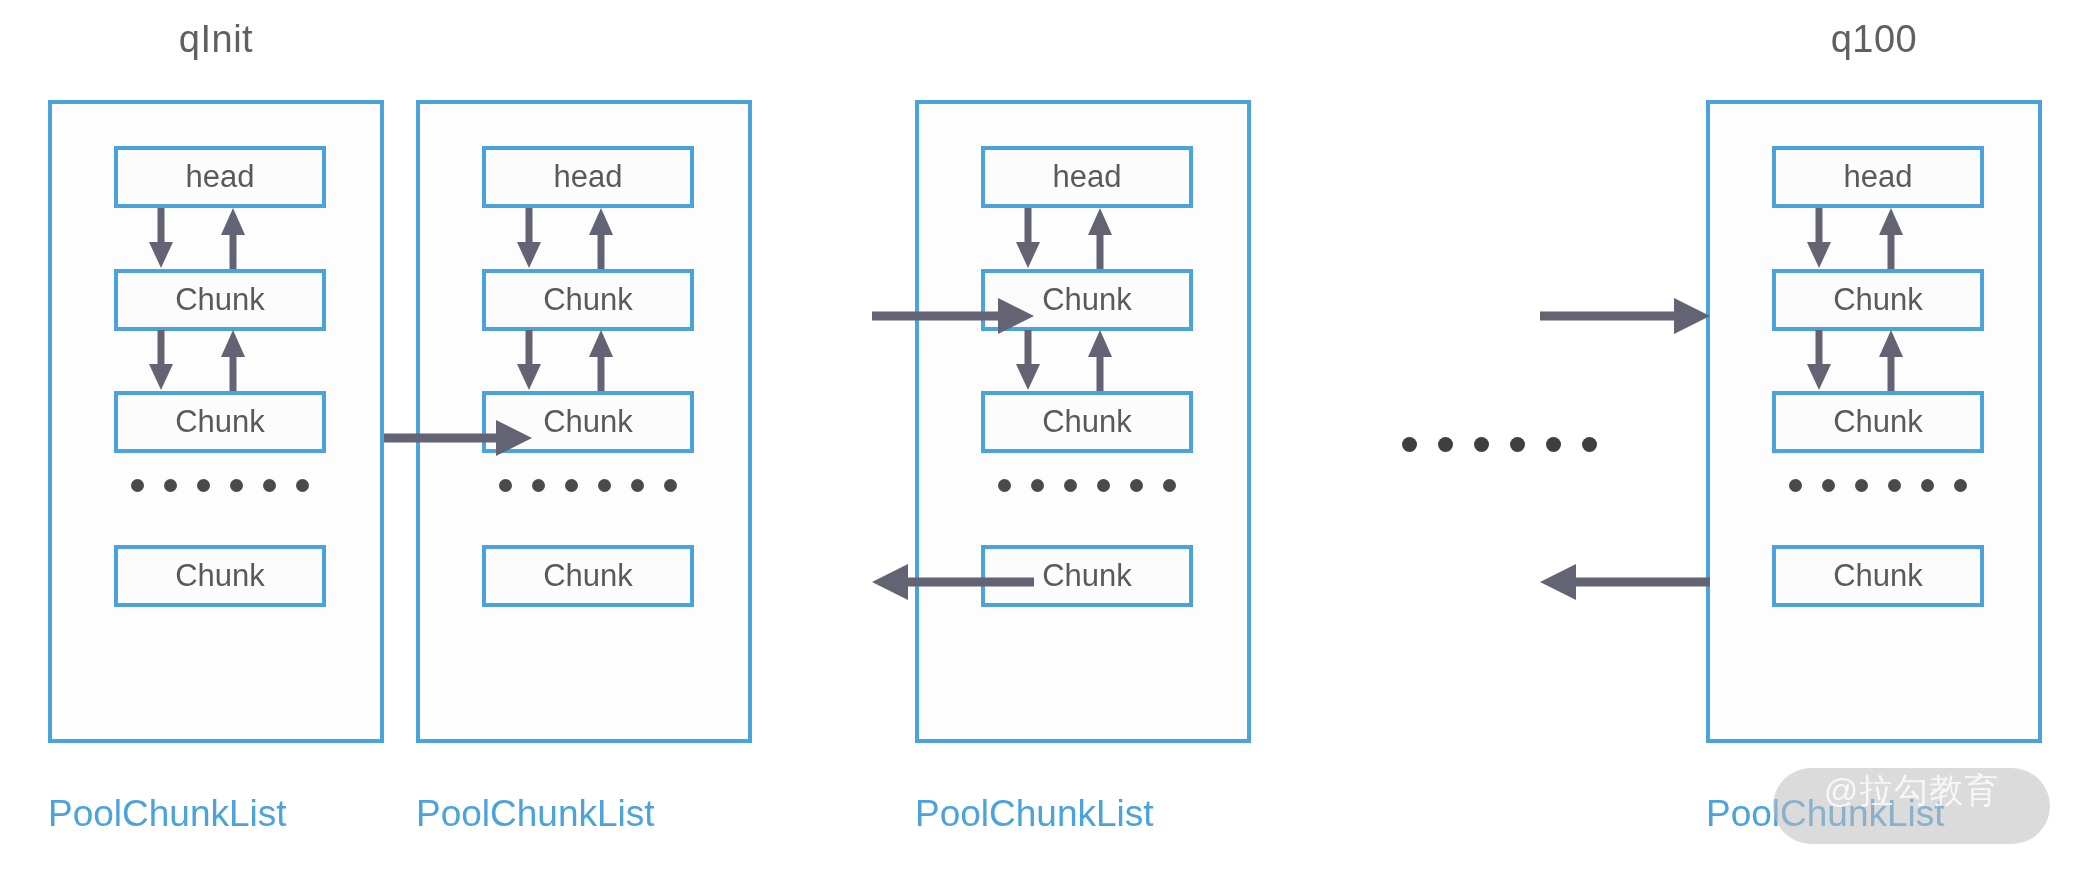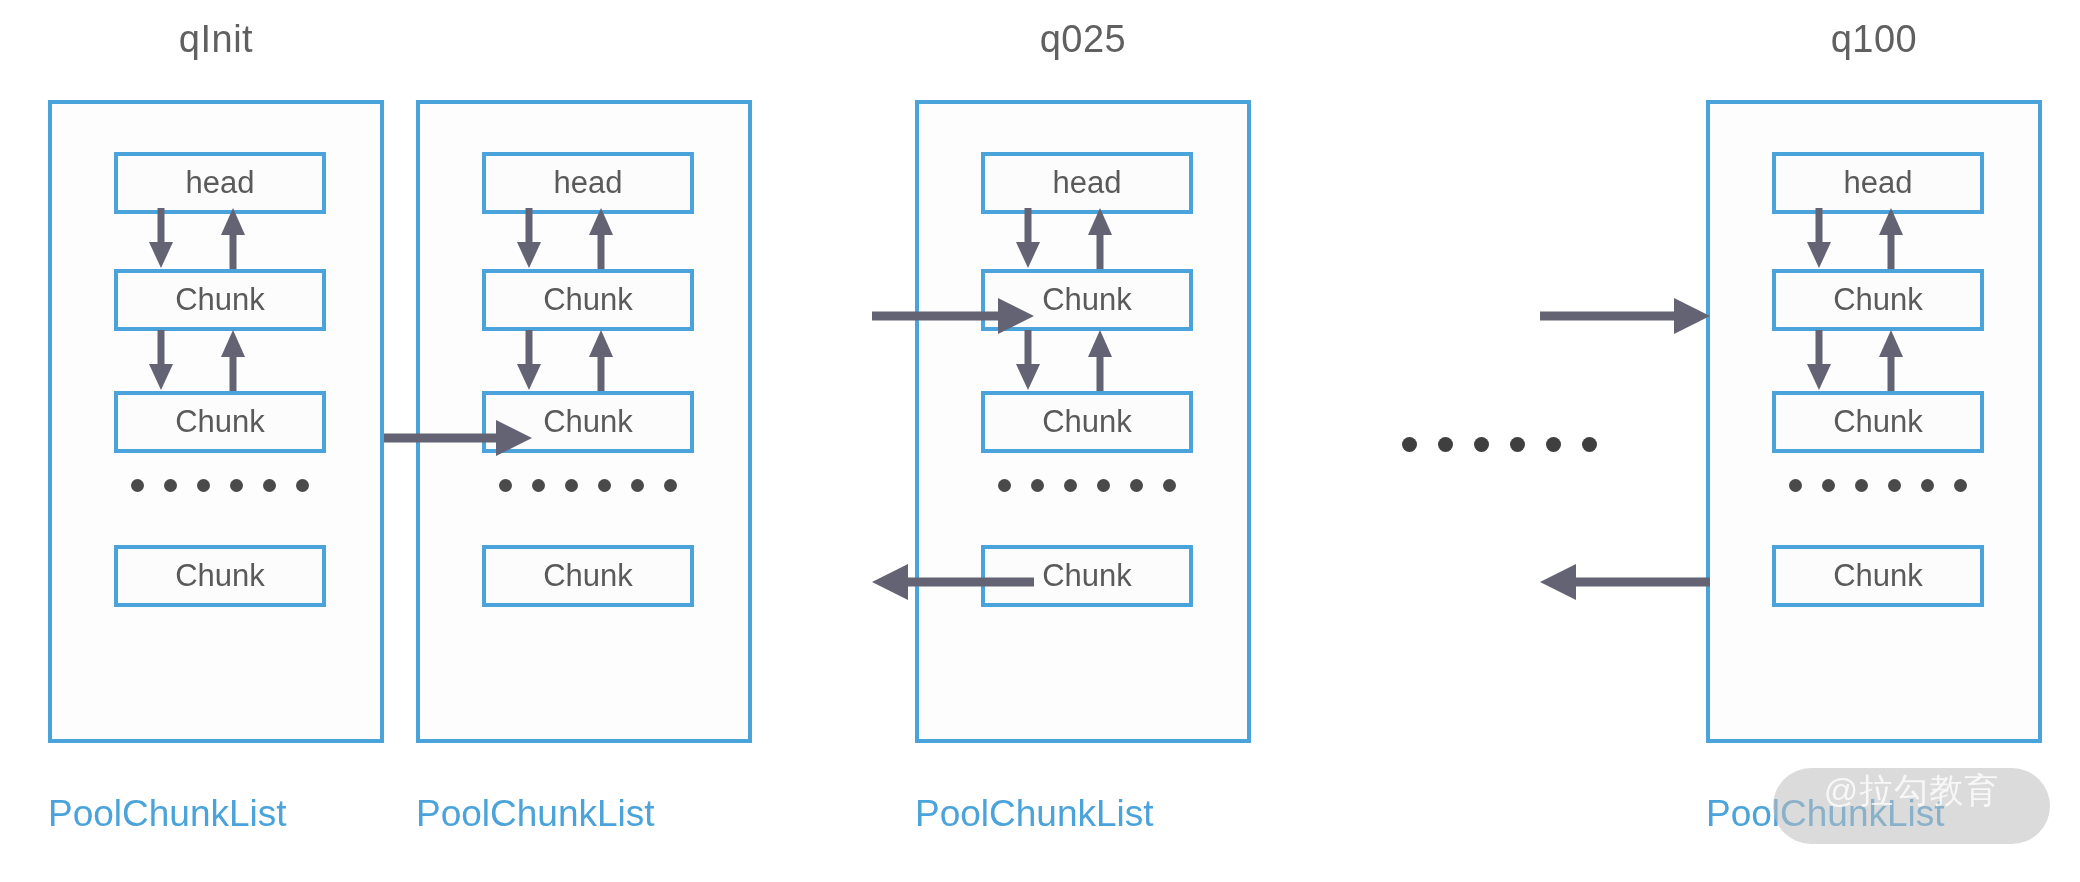--- a/index.html
+++ b/index.html
@@ -74,21 +74,21 @@
     height: 62px;
     box-sizing: border-box;
     border: 4px solid #4aa3da;
     background: #fcfcfc;
     display: flex;
     align-items: center;
     justify-content: center;
     font-size: 31px;
     color: #5a5a5a;
   }
-  .node-head  { top: 48px; }
+  .node-head  { top: 42px; }
   .node-c1    { top: 165px; }
   .node-c2    { top: 287px; }
   .node-c3    { top: 441px; }
 
   
   .vlink {
     position: absolute;
     width: 100px;
     height: 61px;
   }
@@ -226,21 +226,20 @@
           <span class="dot"></span>
           <span class="dot"></span>
       </div>
 
       <div class="node node-c3">Chunk</div>
     </div>
     <div class="col-footer">PoolChunkList</div>
   </div>
 
   <div class="column" style="left:915px">
-    <div class="col-title">q025</div>
     <div class="outer-box">
 
       <div class="node node-head">head</div>
 
       <svg class="vlink vlink-1" viewBox="0 0 100 61">
         <line x1="14" y1="0" x2="14" y2="40" stroke="#636373" stroke-width="7"></line>
         <polygon points="14,60 2,34 26,34" fill="#636373"></polygon>
         <line x1="86" y1="61" x2="86" y2="22" stroke="#636373" stroke-width="7"></line>
         <polygon points="86,0 74,27 98,27" fill="#636373"></polygon>
       </svg>

